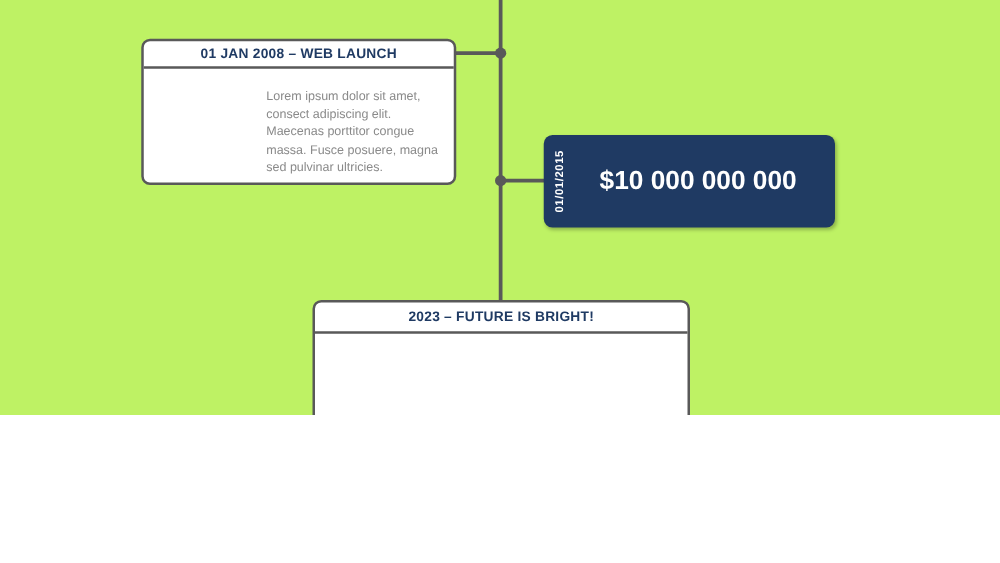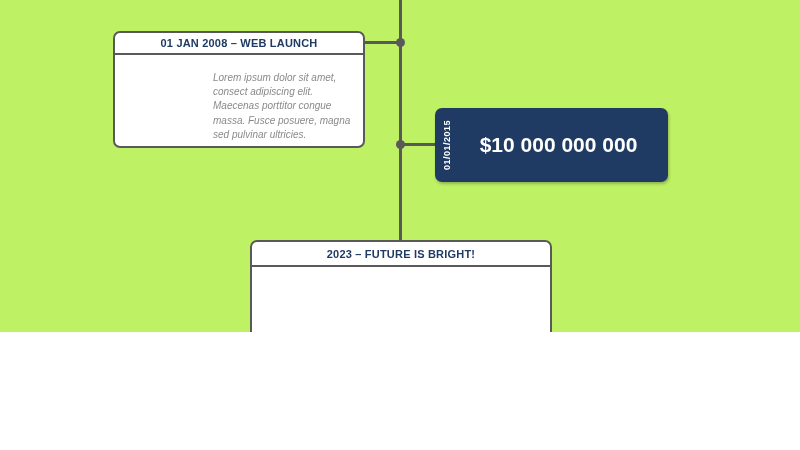--- a/index.html
+++ b/index.html
@@ -68,21 +68,21 @@
     position: relative;
     width: 100%;
     height: calc(100% - 25px);
   }
   .card-body-text {
     position: absolute;
     font-size: 10px;
     line-height: 1.42;
     color: #8a8a8a;
   }
-  .card-web-launch .card-body-text { left: 98px;  top: 16px; width: 144px; font-style: italic; }
+  .card-web-launch .card-body-text { left: 98px;  top: 16px; width: 144px; }
   .card-future     .card-body-text { left: 106px; top: 20px; width: 186px; }
 
   
   .card-turnover {
     position: absolute;
     left: 435px;
     top: 108px;
     width: 233px;
     height: 74px;
     background: #1f3a63;

